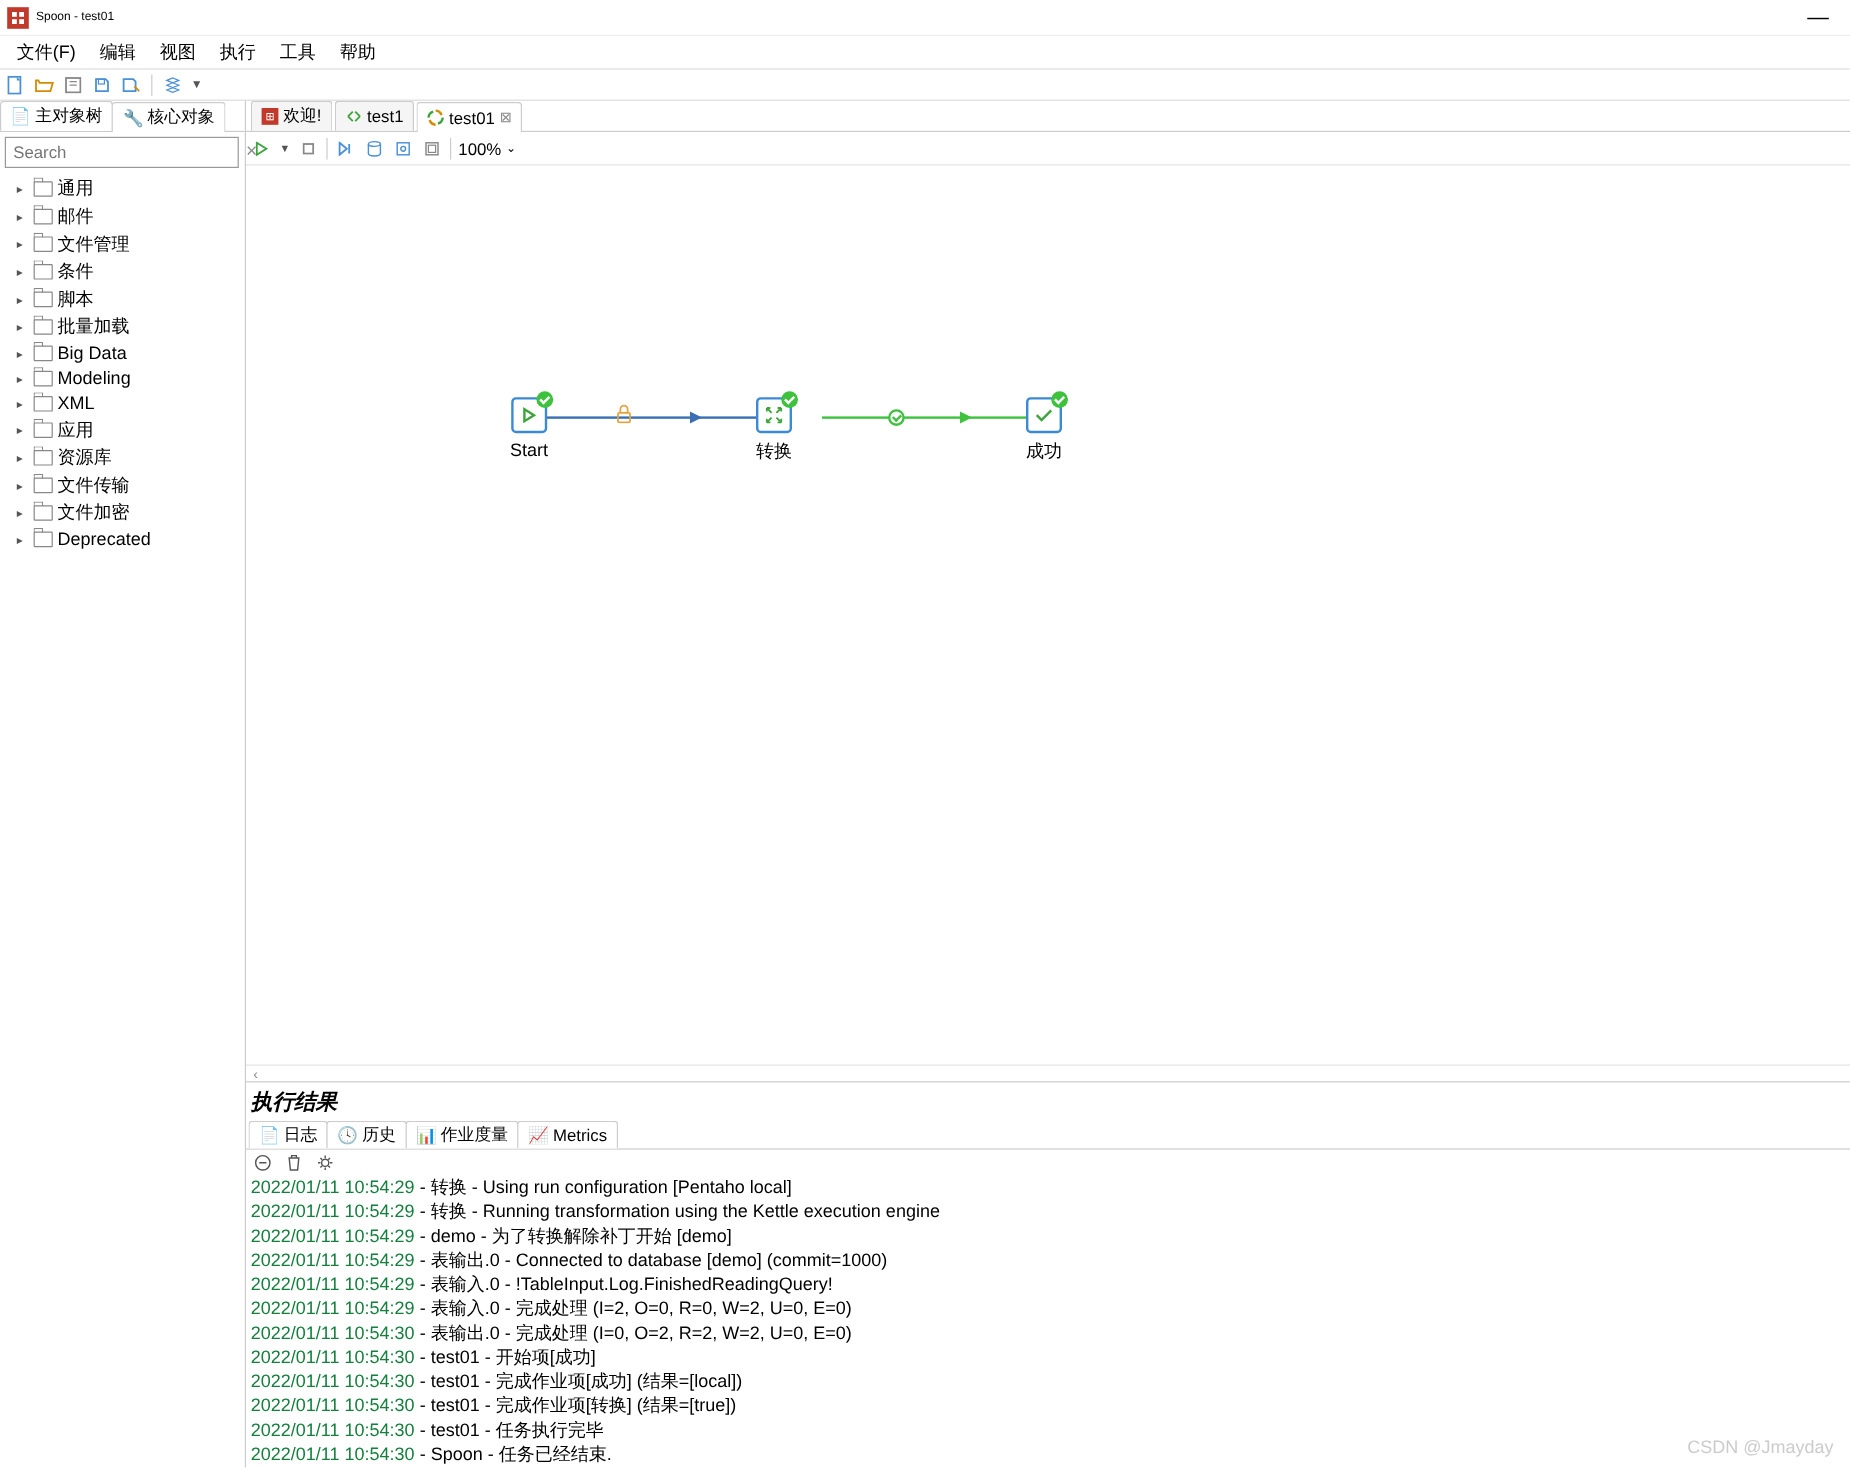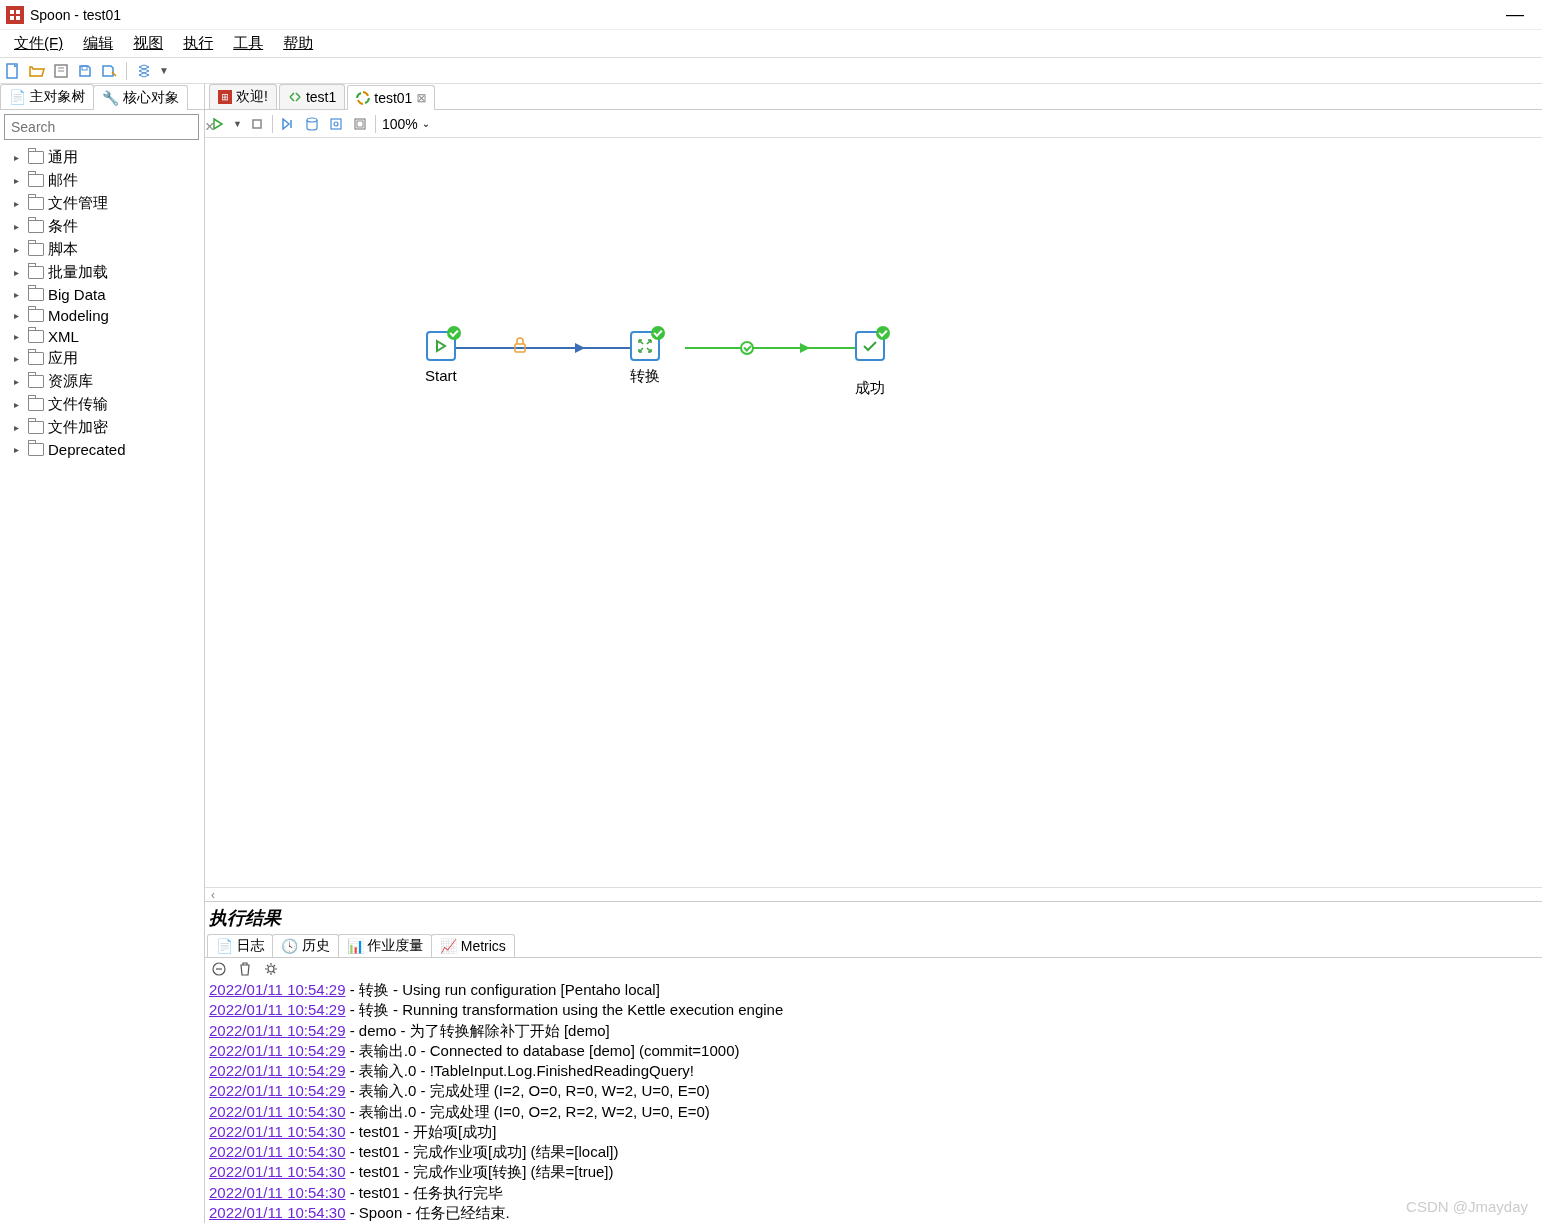--- a/index.html
+++ b/index.html
@@ -1,22 +1,22 @@
 <!DOCTYPE html>
 <html><head>
 <meta charset="utf-8">
 <style>
 * { margin: 0; padding: 0; box-sizing: border-box; font-family: "Microsoft YaHei", Arial, sans-serif; }
 body { background: #fff; width: 1542px; height: 1223px; overflow: hidden; font-size: 14px; color: #000; }
 .titlebar { height: 30px; display: flex; align-items: center; padding: 0 6px; border-bottom: 1px solid #eee; }
 .titlebar-icon { width: 18px; height: 18px; background: #c0392b; margin-right: 6px; display: flex; align-items: center; justify-content: center; color: #fff; font-size: 10px; }
-.titlebar-title { flex: 1; font-size: 14px; }
+.titlebar-title { flex: 1; font-size: 10px; }
 .titlebar-min { font-size: 18px; padding: 0 12px; cursor: pointer; }
 .menubar { height: 28px; display: flex; align-items: center; padding: 0 4px; border-bottom: 1px solid #ddd; }
-.menubar-item { padding: 3px 10px; cursor: pointer; font-size: 15px; text-decoration: underline; }
+.menubar-item { padding: 3px 10px; cursor: pointer; font-size: 15px; }
 .toolbar { height: 26px; display: flex; align-items: center; padding: 0 4px; border-bottom: 1px solid #ddd; gap: 6px; }
 .tb-btn { width: 18px; height: 18px; display: flex; align-items: center; justify-content: center; cursor: pointer; }
 .tb-sep { width: 1px; height: 18px; background: #ccc; margin: 0 2px; }
 .main { display: flex; height: calc(100% - 84px); }
 .sidebar { width: 205px; border-right: 1px solid #ccc; display: flex; flex-direction: column; }
 .side-tabs { display: flex; border-bottom: 1px solid #ccc; height: 26px; }
 .side-tab { padding: 3px 8px; display: flex; align-items: center; gap: 3px; border: 1px solid #ccc; border-bottom: none; background: #fff; font-size: 14px; cursor: pointer; border-radius: 3px 3px 0 0; margin-right: -1px;}
 .side-tab.active { background: #fff; position: relative; top: 1px; }
 .side-search { display: flex; align-items: center; padding: 4px; gap: 4px; }
 .side-search input { flex: 1; border: 1px solid #999; padding: 3px 6px; font-size: 14px; color: #888; height: 26px; }
@@ -50,21 +50,21 @@
 .lock-icon { position: absolute; width: 14px; height: 14px; }
 .scroll-ind { height: 14px; border-top: 1px solid #ddd; display: flex; align-items: center; padding-left: 6px; color: #888; font-size: 12px; }
 .results { border-top: 1px solid #ccc; display: flex; flex-direction: column; }
 .results-title { font-weight: bold; font-size: 18px; padding: 4px 4px; font-style: italic; }
 .results-tabs { display: flex; border-bottom: 1px solid #ccc; padding-left: 2px; }
 .res-tab { display: flex; align-items: center; gap: 3px; padding: 2px 8px; border: 1px solid #ccc; border-bottom: none; border-radius: 3px 3px 0 0; background: #fff; cursor: pointer; font-size: 14px; margin-right: -1px; }
 .res-toolbar { display: flex; gap: 10px; padding: 3px 6px; }
 .res-tb-btn { width: 16px; height: 16px; cursor: pointer; display: flex; align-items: center; justify-content: center; }
 .log { padding: 0 4px; font-size: 15px; line-height: 1.35; overflow: hidden; }
 .log-line { white-space: nowrap; }
-.log-ts { color: #6d28d9; text-decoration: underline; }
+.log-ts { color: #15803d; }
 .watermark { position: absolute; bottom: 8px; right: 14px; color: #ccc; font-size: 15px; }
 </style>
 </head>
 <body>
 
 <div class="titlebar">
   <div class="titlebar-icon">
     <svg width="12" height="12" viewBox="0 0 12 12">
         <rect x="1" y="1" width="4" height="4" fill="#fff"></rect>
         <rect x="7" y="1" width="4" height="4" fill="#fff"></rect>
@@ -330,21 +330,21 @@
         <div class="node-box">
           <svg width="18" height="18" viewBox="0 0 18 18">
               <path d="M3 3 L7 7 M15 3 L11 7 M3 15 L7 11 M15 15 L11 11" stroke="#3ba43b" stroke-width="1.5"></path>
               <path d="M3 3 L3 6 M3 3 L6 3 M15 3 L15 6 M15 3 L12 3 M3 15 L3 12 M3 15 L6 15 M15 15 L15 12 M15 15 L12 15" stroke="#3ba43b" stroke-width="1.5"></path>
             </svg>
           <div class="node-badge"></div>
         </div>
         <div class="node-label">转换</div>
       </div>
 
-      <div class="node" style="left:650px; top:193px;gap:12px;">
+      <div class="node" style="left:650px; top:193px;">
         <div class="node-box">
           <svg width="16" height="14" viewBox="0 0 16 14">
               <path d="M2 7 L6 11 L14 3" fill="none" stroke="#3ba43b" stroke-width="2"></path>
             </svg>
           <div class="node-badge"></div>
         </div>
         <div class="node-label">成功</div>
       </div>
     </div>
 

